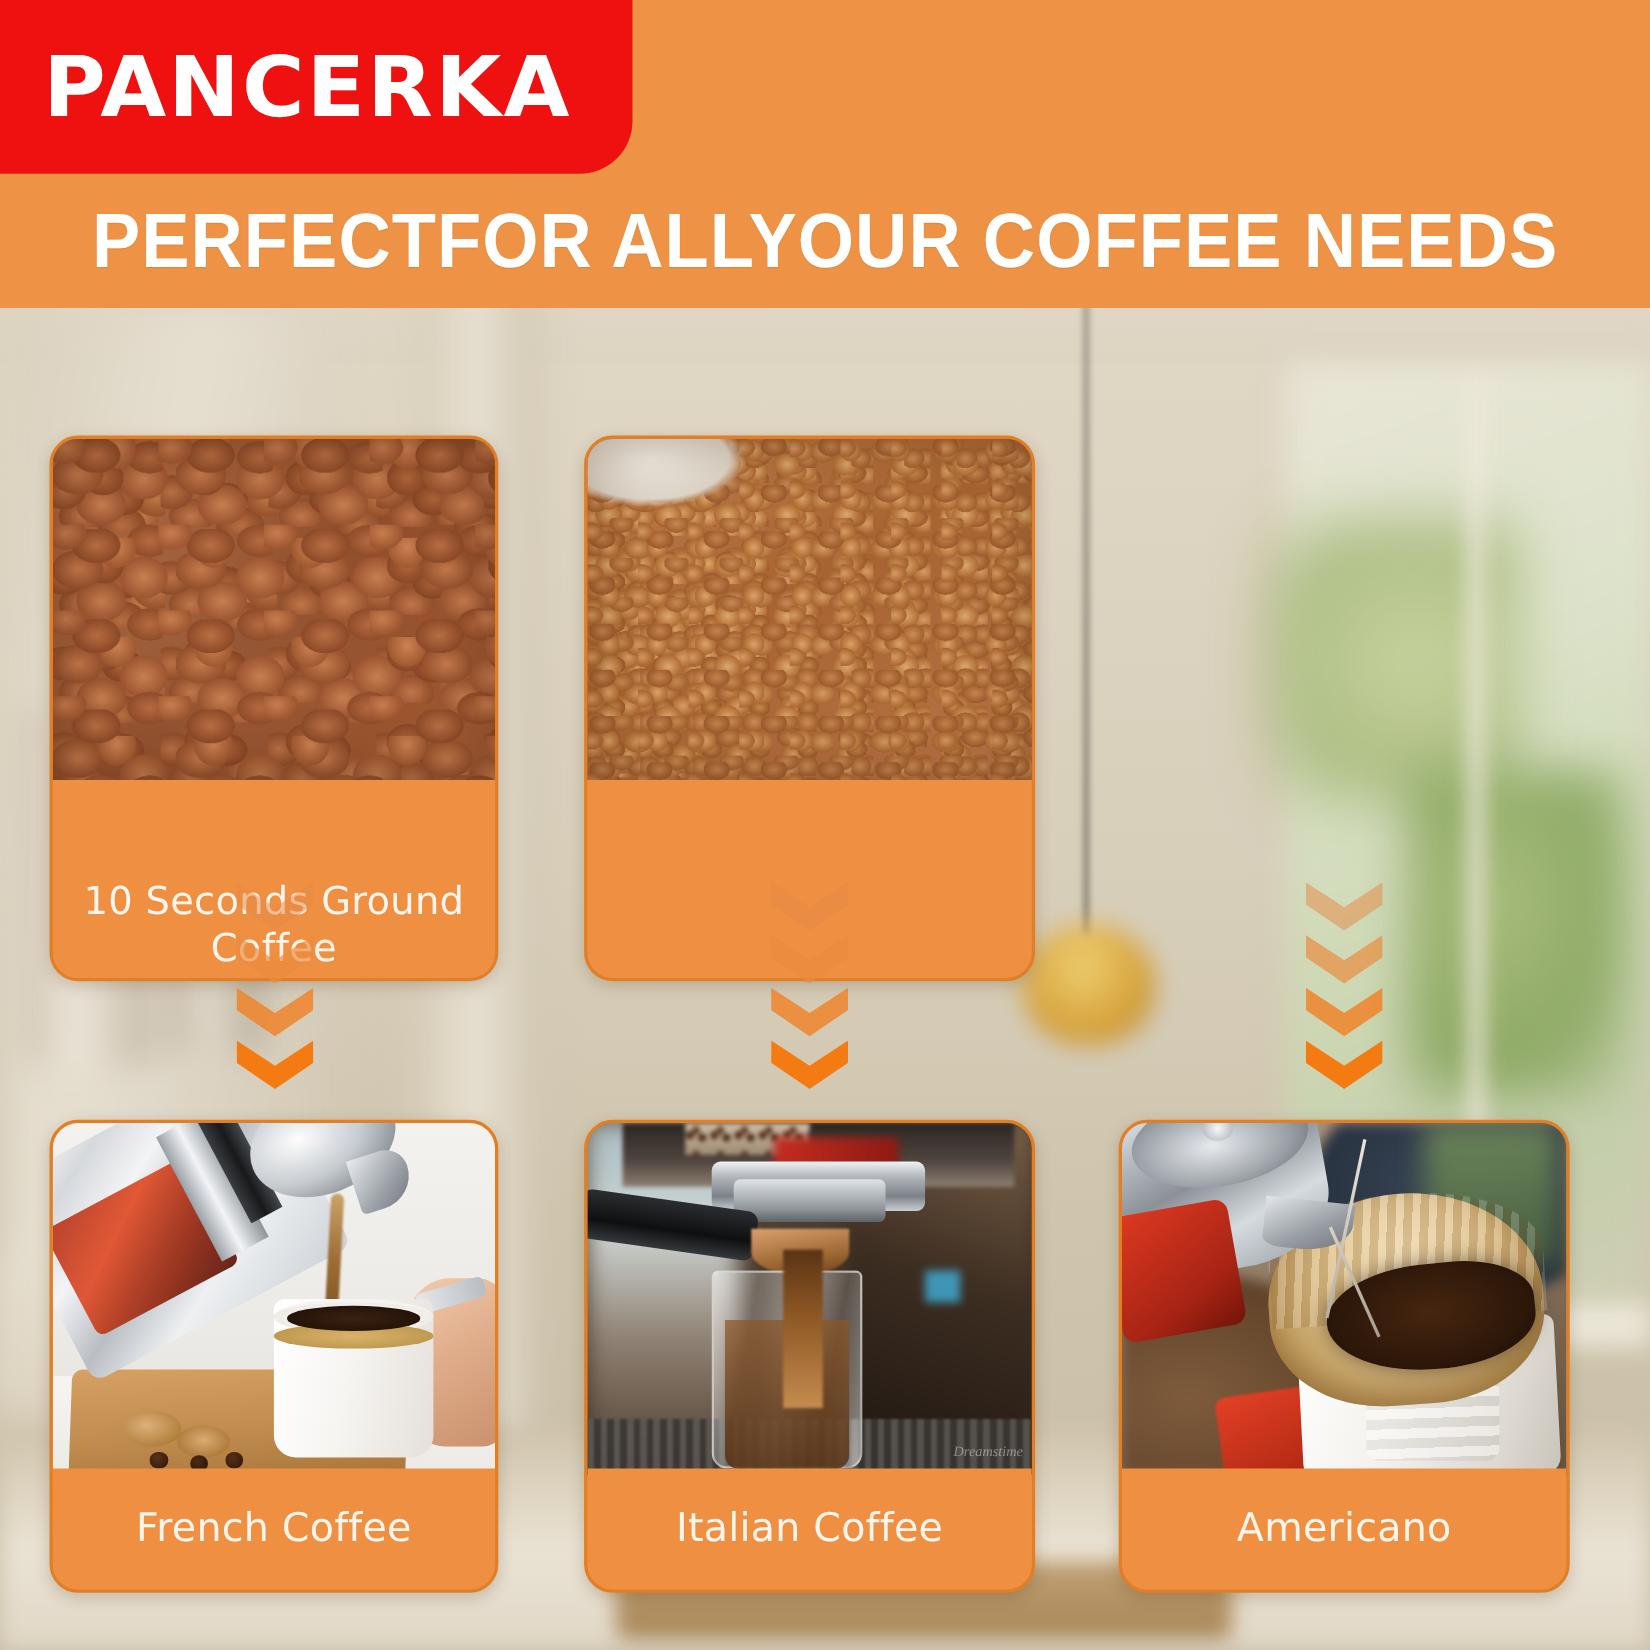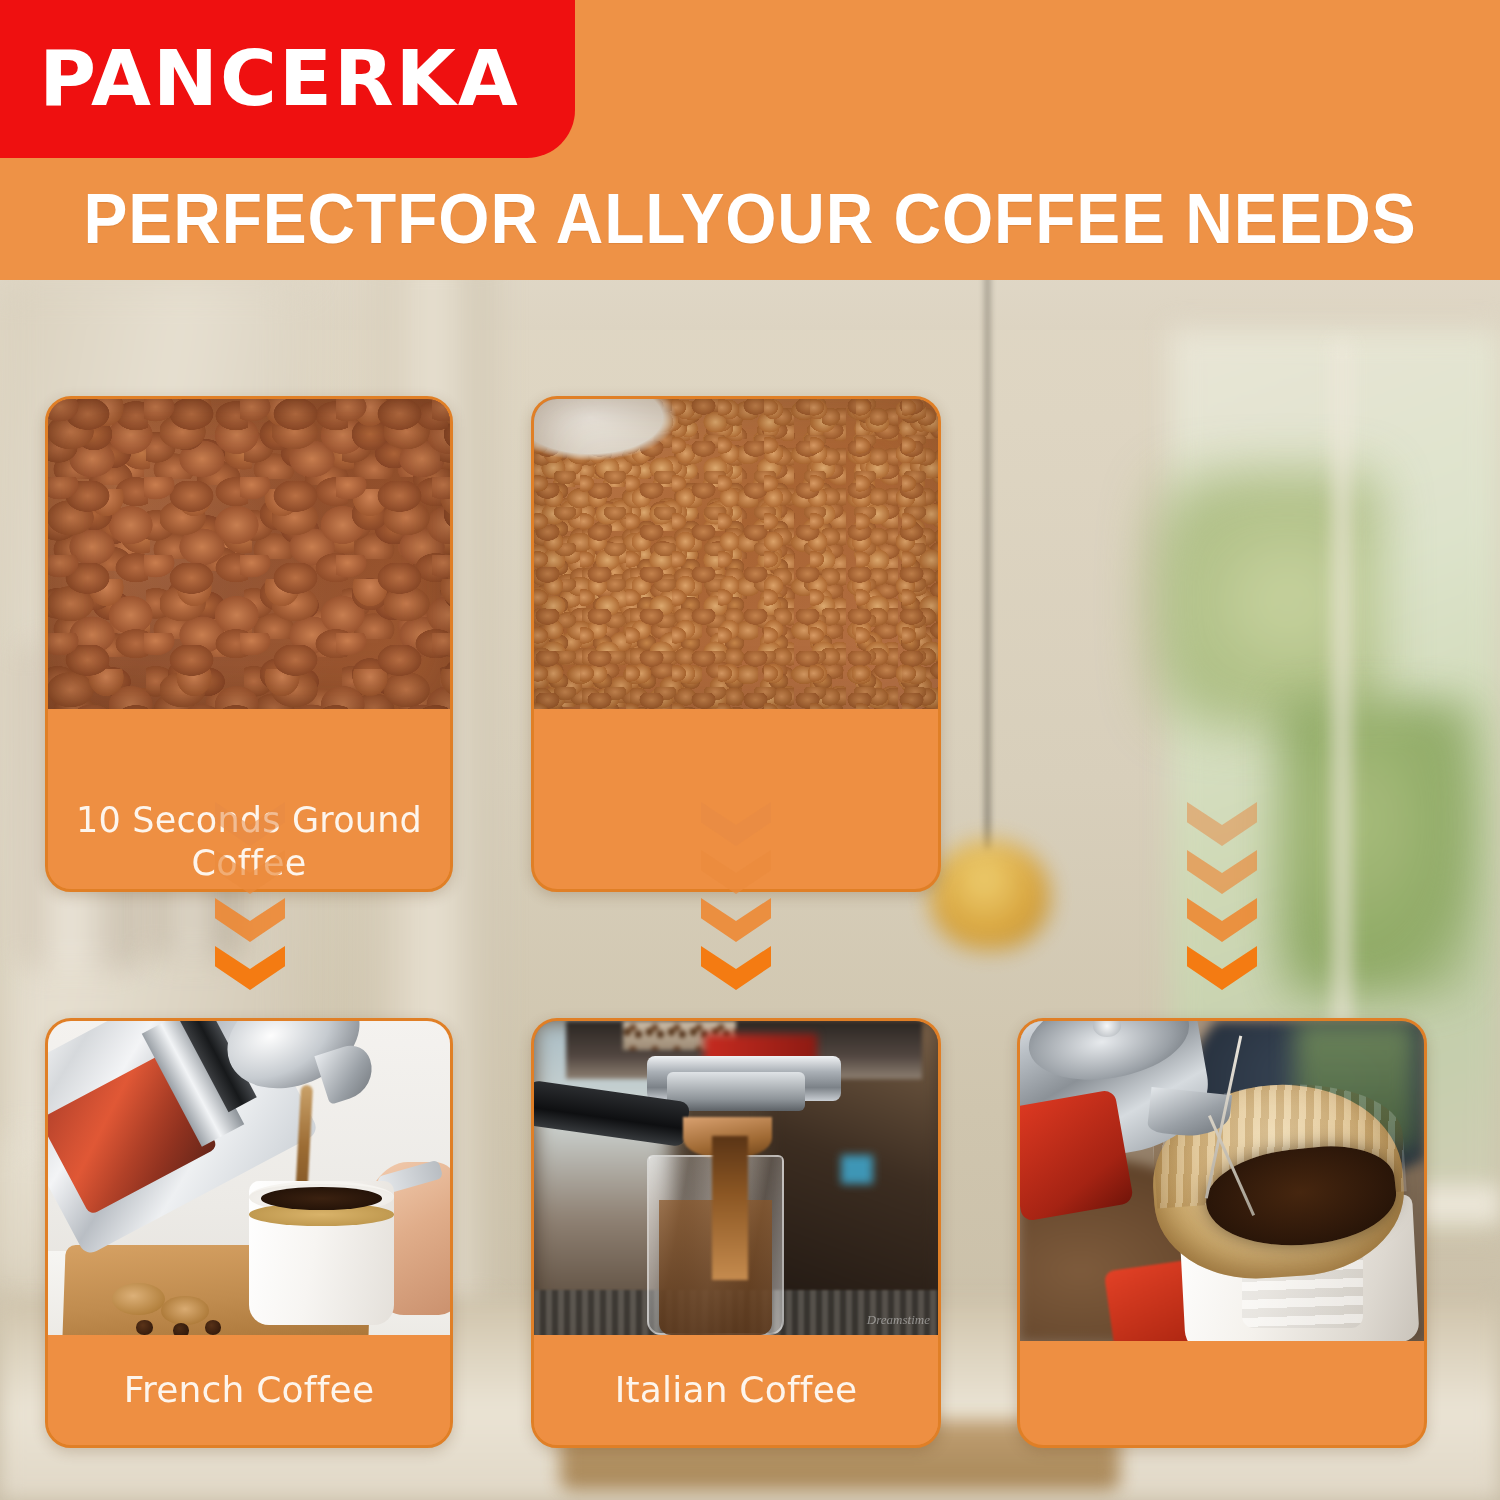--- a/index.html
+++ b/index.html
@@ -540,15 +540,16 @@
       <div class="el po-pleat"></div>
       <div class="el po-grounds"></div>
       <div class="el po-kettle"></div>
       <div class="el po-kettle-red"></div>
       <div class="el po-kettle-top"></div>
       <div class="el po-kettle-knob"></div>
       <div class="el po-spout"></div>
       <div class="el po-wire"></div>
       <div class="el po-wire2"></div>
     </div>
+    <div class="caption">Americano</div>
   </div>
 
 </div>
 
 </body></html>

